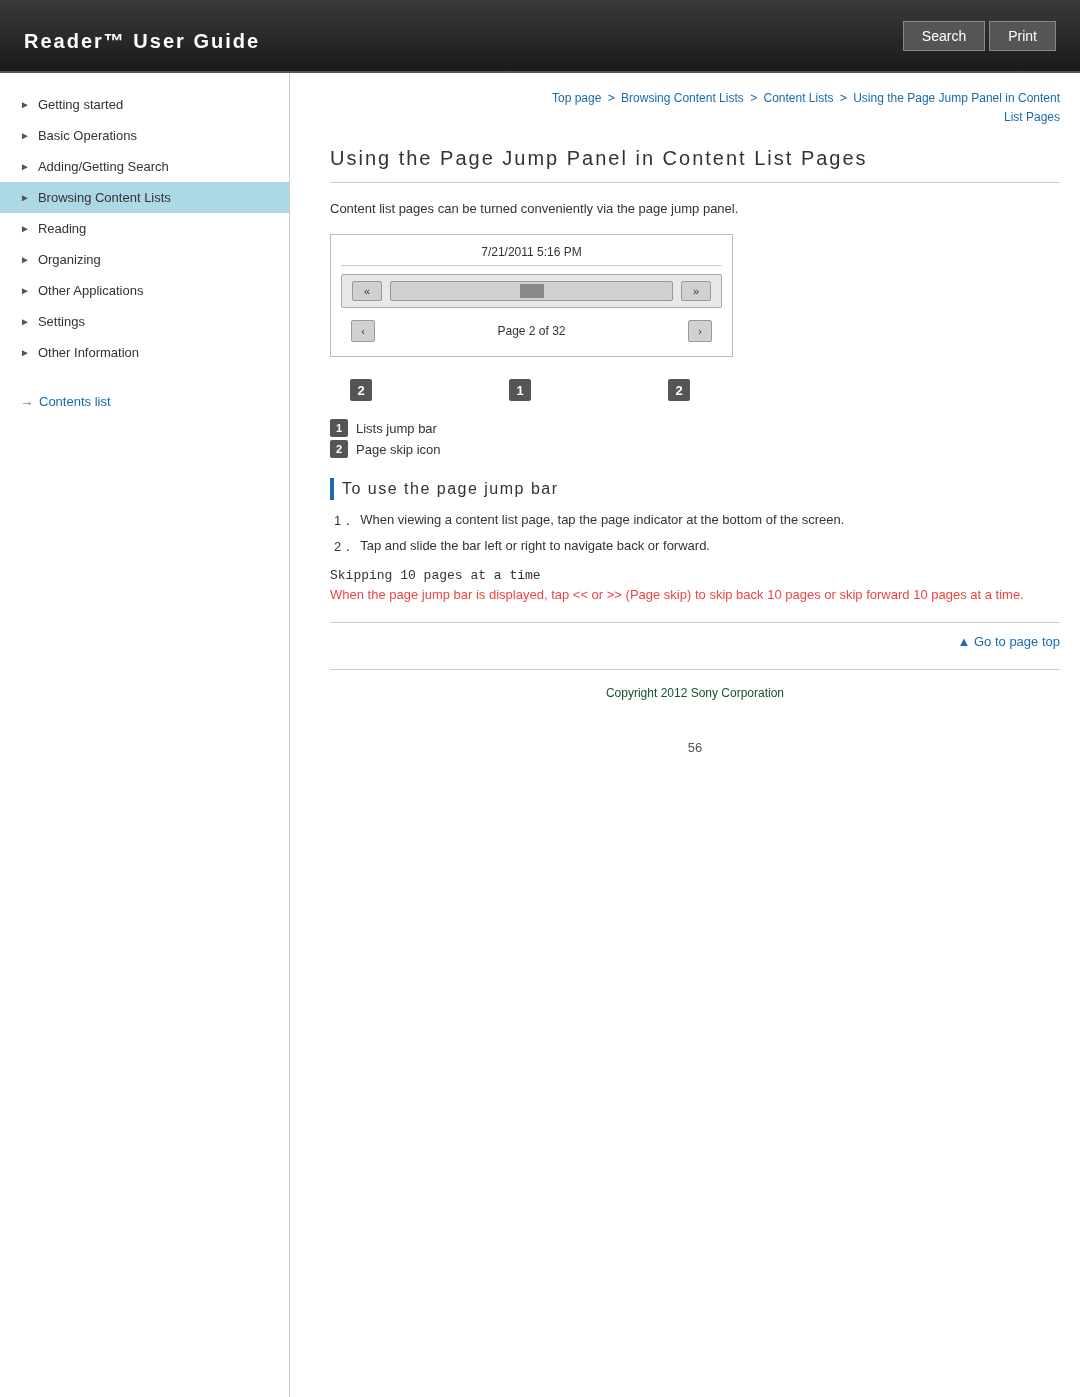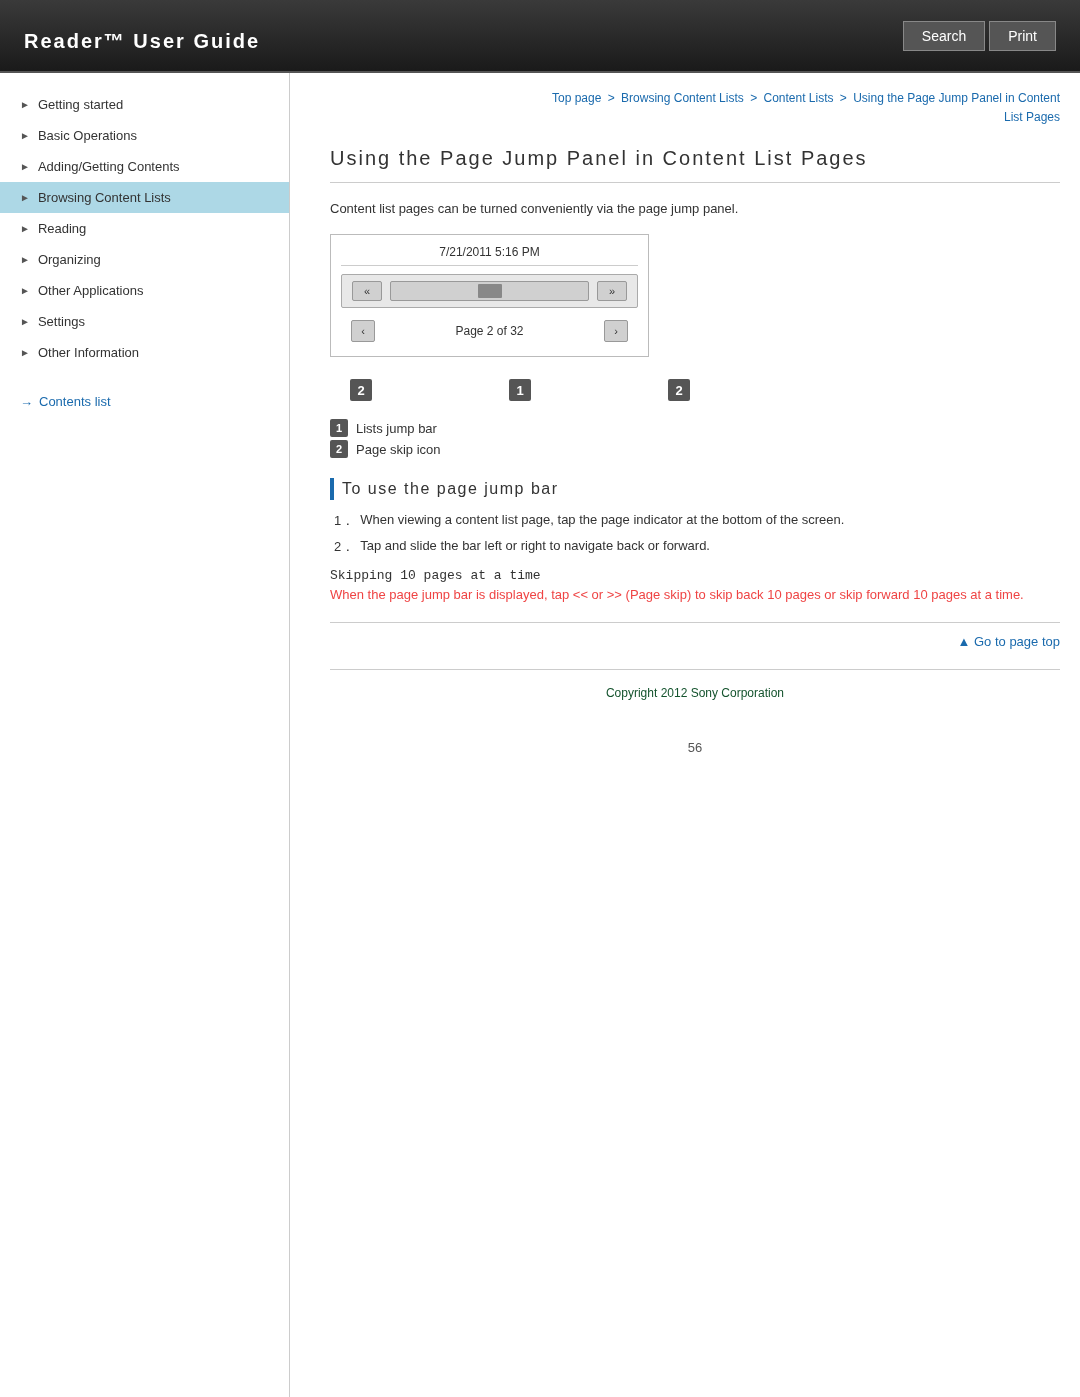--- a/index.html
+++ b/index.html
@@ -124,21 +124,21 @@
       color: #333;
     }
 
     
     .device-illustration {
       border: 1px solid #bbb;
       margin: 0 0 16px 0;
       padding: 10px;
       display: inline-block;
       background: #fff;
-      width: 319px;
+      width: 403px;
     }
     .device-header {
       text-align: center;
       font-size: 12px;
       color: #333;
       margin-bottom: 8px;
       border-bottom: 1px solid #ccc;
       padding-bottom: 6px;
     }
     .device-controls-top {
@@ -364,21 +364,21 @@
     <div class="sidebar-item">
       <span class="arrow">►</span>
       <span>Getting started</span>
     </div>
     <div class="sidebar-item">
       <span class="arrow">►</span>
       <span>Basic Operations</span>
     </div>
     <div class="sidebar-item">
       <span class="arrow">►</span>
-      <span>Adding/Getting Contents</span>
+      <span>Adding/Getting Search</span>
     </div>
     <div class="sidebar-item active">
       <span class="arrow">►</span>
       <span>Browsing Content Lists</span>
     </div>
     <div class="sidebar-item">
       <span class="arrow">►</span>
       <span>Reading</span>
     </div>
     <div class="sidebar-item">

